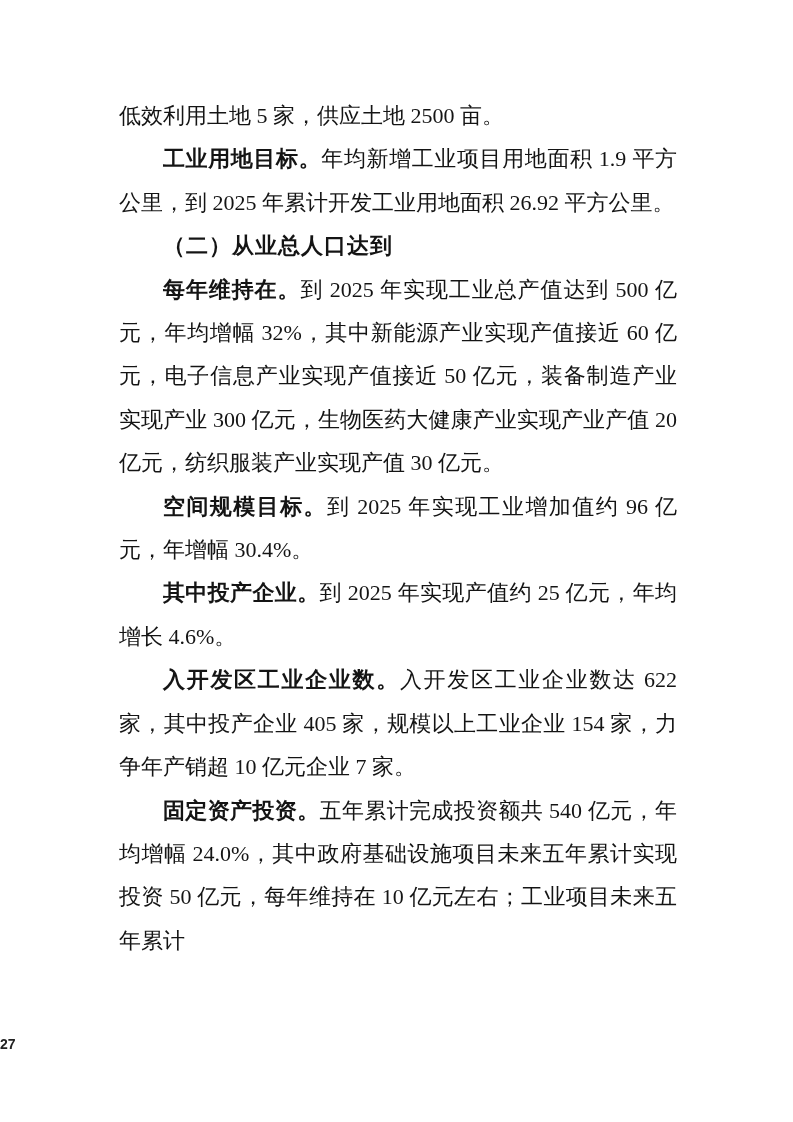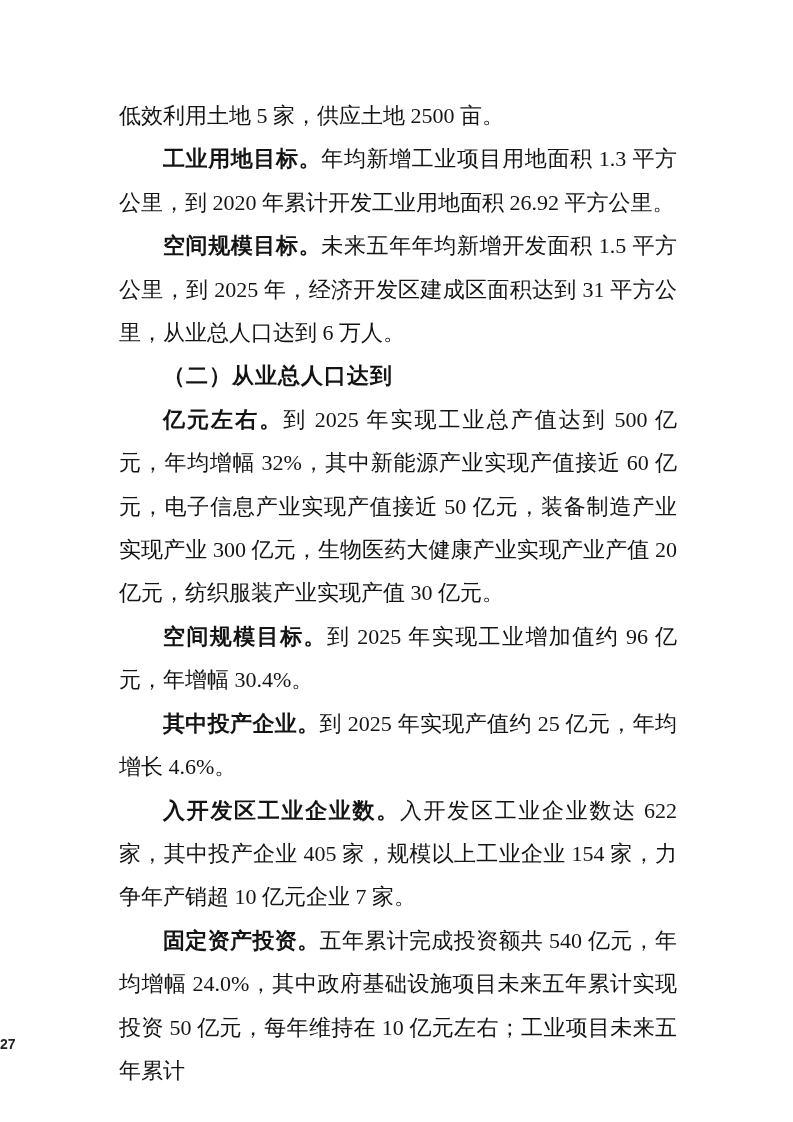--- a/index.html
+++ b/index.html
@@ -54,30 +54,27 @@
 </head>
 <body>
 
 <div class="page">
 
   <div class="content">
       <p class="para">
     <span class="lead"></span><span class="body-text">低效利用土地 5 家，供应土地 2500 亩。</span>
   </p>
       <p class="para indent">
-    <span class="lead">工业用地目标。</span><span class="body-text">年均新增工业项目用地面积 1.3 平方公里，到 2020 年累计开发工业用地面积 26.92 平方公里。</span>
-  </p>
-      <p class="para indent">
-    <span class="lead">空间规模目标。</span><span class="body-text">未来五年年均新增开发面积 1.5 平方公里，到 2025 年，经济开发区建成区面积达到 31 平方公里，从业总人口达到 6 万人。</span>
+    <span class="lead">工业用地目标。</span><span class="body-text">年均新增工业项目用地面积 1.9 平方公里，到 2025 年累计开发工业用地面积 26.92 平方公里。</span>
   </p>
       <p class="para heading indent">
     <span class="lead">（二）从业总人口达到</span><span class="body-text"></span>
   </p>
       <p class="para indent">
-    <span class="lead">亿元左右。</span><span class="body-text">到 2025 年实现工业总产值达到 500 亿元，年均增幅 32%，其中新能源产业实现产值接近 60 亿元，电子信息产业实现产值接近 50 亿元，装备制造产业实现产业 300 亿元，生物医药大健康产业实现产业产值 20 亿元，纺织服装产业实现产值 30 亿元。</span>
+    <span class="lead">每年维持在。</span><span class="body-text">到 2025 年实现工业总产值达到 500 亿元，年均增幅 32%，其中新能源产业实现产值接近 60 亿元，电子信息产业实现产值接近 50 亿元，装备制造产业实现产业 300 亿元，生物医药大健康产业实现产业产值 20 亿元，纺织服装产业实现产值 30 亿元。</span>
   </p>
       <p class="para indent">
     <span class="lead">空间规模目标。</span><span class="body-text">到 2025 年实现工业增加值约 96 亿元，年增幅 30.4%。</span>
   </p>
       <p class="para indent">
     <span class="lead">其中投产企业。</span><span class="body-text">到 2025 年实现产值约 25 亿元，年均增长 4.6%。</span>
   </p>
       <p class="para indent">
     <span class="lead">入开发区工业企业数。</span><span class="body-text">入开发区工业企业数达 622 家，其中投产企业 405 家，规模以上工业企业 154 家，力争年产销超 10 亿元企业 7 家。</span>
   </p>

